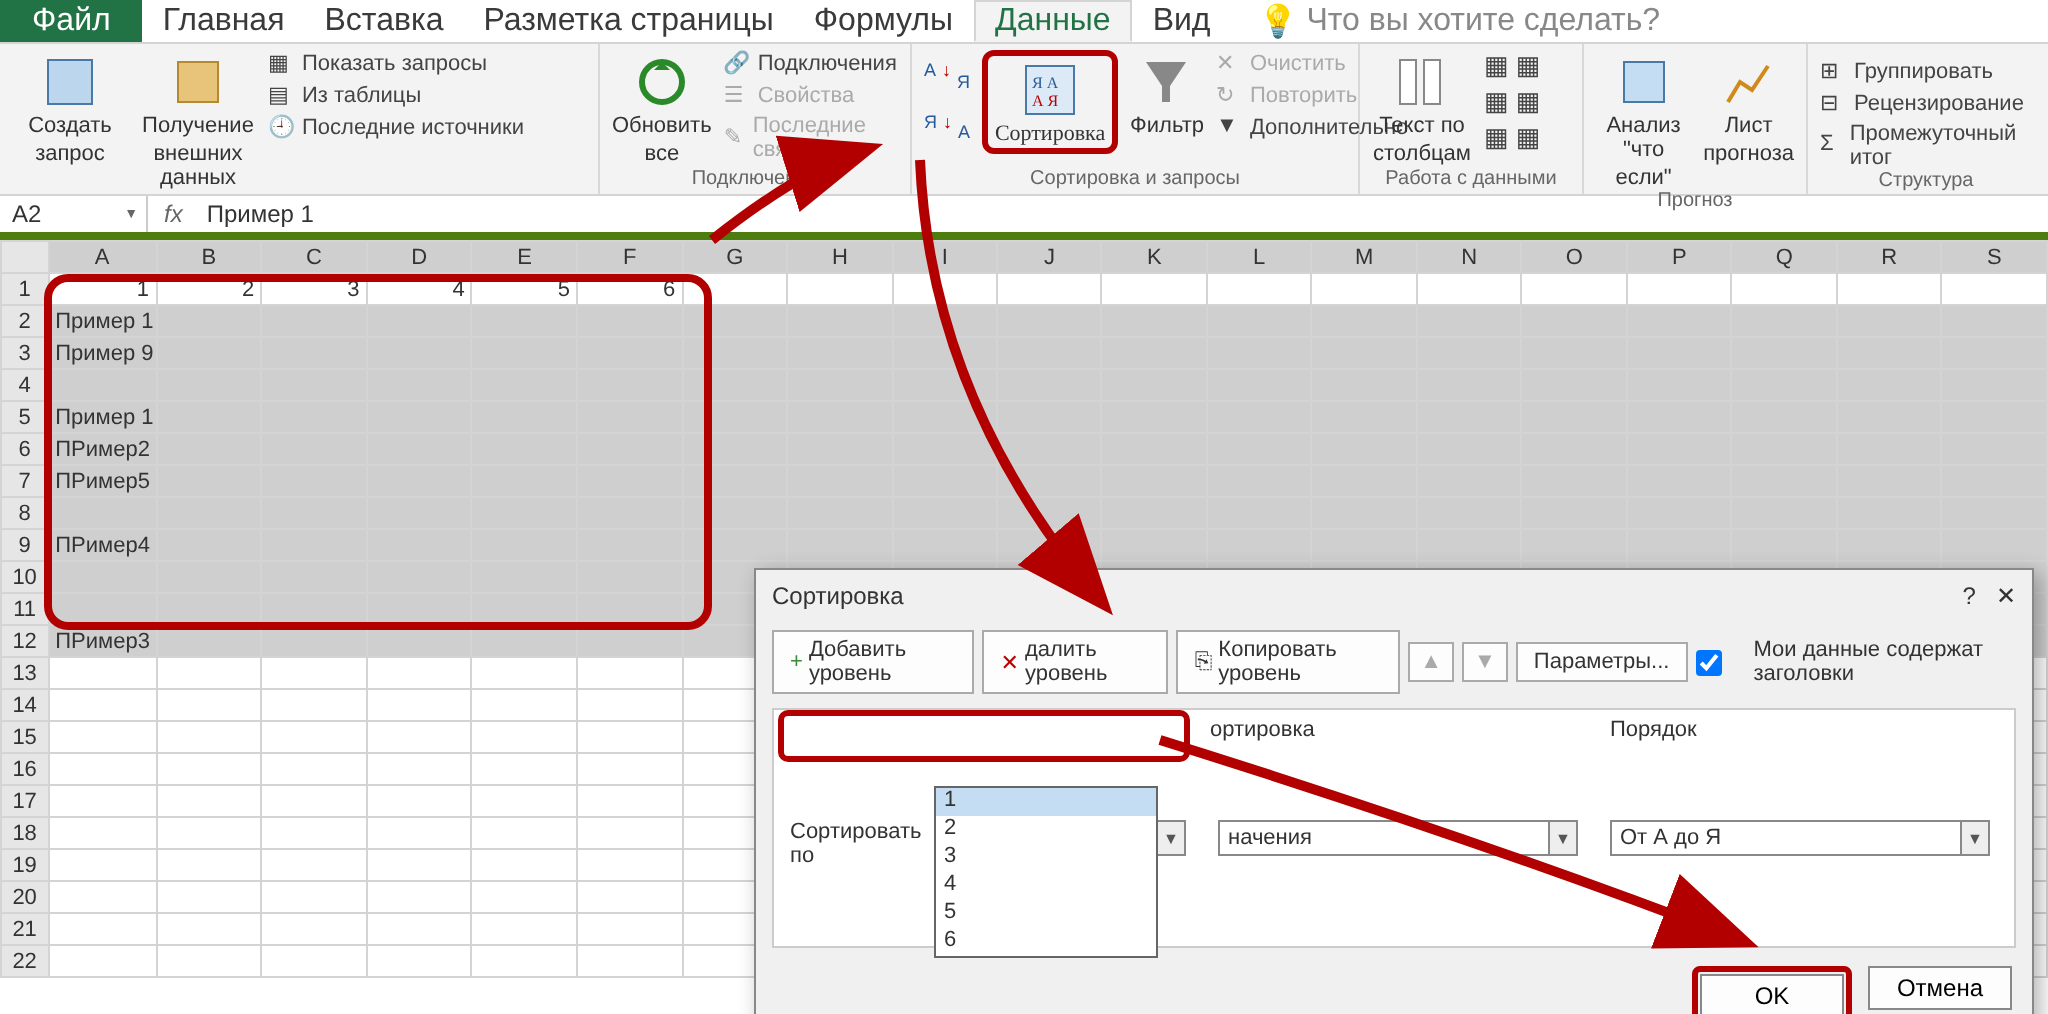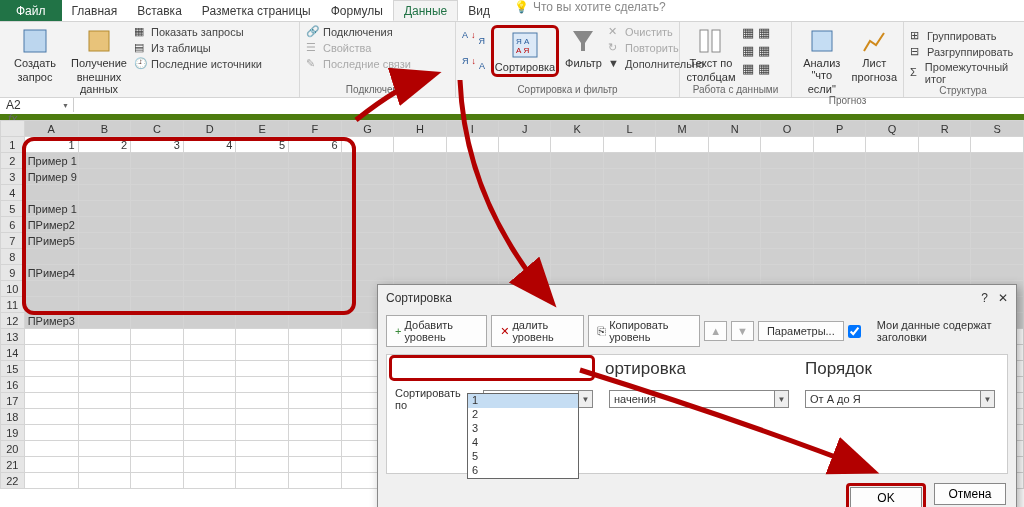--- a/index.html
+++ b/index.html
@@ -1,41 +1,41 @@
 <!DOCTYPE html>
 <html><head>
 <meta charset="utf-8">
 <style>
   * { box-sizing: border-box; margin: 0; padding: 0; }
   body { font-family: "Segoe UI", Tahoma, sans-serif; font-size: 11px; background: #fff; width: 1024px; height: 507px; overflow: hidden; position: relative; color: #333; }
 
   
-  .tabs { display: flex; height: 22px; background: #fff; border-bottom: 1px solid #d4d4d4; font-size: 12px; align-items: flex-start; }
+  .tabs { display: flex; height: 22px; background: #fff; border-bottom: 1px solid #d4d4d4; font-size: 16px; align-items: flex-end; }
   .tab { padding: 0 10px; height: 100%; display: flex; align-items: center; cursor: pointer; color: #3a3a3a; }
   .tab.file { background: #217346; color: #fff; padding: 0 16px; }
   .tab.active { background: #f3f3f3; color: #217346; border: 1px solid #d4d4d4; border-bottom: 1px solid #f3f3f3; }
   .tell-me { margin-left: 14px; color: #888; display: flex; align-items: center; gap: 4px; }
   .bulb { color:#e3b93a; }
 
   
   .ribbon { display: flex; height: 76px; background: #f3f3f3; border-bottom: 1px solid #d4d4d4; }
   .group { border-right: 1px solid #d8d8d8; padding: 3px 6px 0; display: flex; flex-direction: column; justify-content: space-between; position: relative; }
   .group-label { text-align: center; font-size: 10px; color: #666; padding-bottom: 2px; }
   .g-row { display: flex; gap: 6px; align-items: flex-start; }
   .big-btn { display: flex; flex-direction: column; align-items: center; width: 58px; text-align: center; line-height: 1.1; gap: 2px; padding-top: 2px; cursor: pointer; }
   .big-btn .ico { width: 28px; height: 28px; }
   .mini-list { display: flex; flex-direction: column; gap: 2px; font-size: 11px; }
   .mini-list div { display:flex; align-items:center; gap:3px; cursor:pointer; color:#444; }
   .mini-list .dis { color:#aaa; }
   .ico16 { width:14px; height:14px; display:inline-block; }
 
-  .hl-sort { border: 3px solid #b20000; border-radius: 6px; padding: 1px 3px; }
+  .hl-sort { border: 3px solid #b20000; border-radius: 6px; padding: 1px 3px; font-family: Liberation Serif, serif; }
 
   
-  .fbar { display:flex; height:22px; border-bottom:6px solid #4d7c0f; font-size:12px;flex-direction:column; }
+  .fbar { display:flex; height:22px; border-bottom:4px solid #4d7c0f; align-items:center; font-size:12px; }
   .namebox { width:74px; padding-left:6px; border-right:1px solid #ccc; height:100%; display:flex; align-items:center; }
   .namebox .dd { margin-left:auto; margin-right:4px; color:#666; font-size:7px; }
   .fx { padding:0 8px; color:#666; font-style:italic; }
   .formula { flex:1; padding-left:4px; }
 
   
   .grid-wrap { position:relative; }
   .grid { border-collapse: collapse; table-layout: fixed; }
   .grid th, .grid td { border:1px solid #d4d4d4; height:16px; font-weight:normal; font-size:11px; }
   .grid .corner { width:24px; background:#e6e6e6; }
@@ -51,25 +51,25 @@
   
   .dialog { position:absolute; left:377px; top:284px; width:640px; background:#f0f0f0; border:1px solid #888; box-shadow:3px 3px 10px rgba(0,0,0,.3); }
   .dlg-title { display:flex; justify-content:space-between; align-items:center; padding:6px 8px; font-size:12px; }
   .dlg-title .ctl { display:flex; gap:10px; }
   .dlg-tools { display:flex; gap:4px; padding:4px 8px; align-items:center; }
   .tbtn { background:#fdfdfd; border:1px solid #aaa; padding:3px 8px; font-size:11px; display:flex; align-items:center; gap:3px; cursor:pointer; }
   .tbtn.small { padding:3px 5px; }
   .tbtn.dis { color:#aaa; }
   .chk { display:flex; align-items:center; gap:16px; margin-left:auto; font-size:11px; }
   .dlg-body { background:#fff; border:1px solid #ccc; margin:3px 8px; height:120px; position:relative; }
-  .dlg-headers { display:flex; font-size:17px; padding:4px 8px; gap:0; }
+  .dlg-headers { display:flex; font-size:11px; padding:4px 8px; gap:0; }
   .dlg-headers > div { flex:0 0 auto; }
   .column-head { position:relative; }
   .hl-sortby { position:absolute; left:-6px; top:-4px; width:206px; height:26px; border:3px solid #b20000; border-radius:5px; pointer-events:none; }
-  .dlg-row { display:flex; padding:4px 8px; gap:8px; align-items:center; font-size:11px; }
+  .dlg-row { display:flex; padding:4px 8px; gap:8px; font-size:11px;margin-top:31px; }
   .combo { display:flex; align-items:center; border:1px solid #888; background:#fff; height:18px; padding-left:4px; }
   .combo .arr { border-left:1px solid #888; width:14px; text-align:center; color:#555; font-size:8px; background:#eee; height:100%; display:flex; align-items:center; justify-content:center; margin-left:auto; }
   .listbox { position:absolute; left:80px; top:38px; width:112px; border:1px solid #666; background:#fff; font-size:11px; }
   .listbox div { padding:0 4px; height:14px; }
   .listbox div.sel { background:#c5ddf3; }
   .dlg-foot { display:flex; justify-content:flex-end; gap:8px; padding:6px 10px 10px; }
   .btn { width:72px; height:22px; border:1px solid #888; background:#fdfdfd; font-size:12px; cursor:pointer; }
   .hl-ok { border:3px solid #b20000; border-radius:4px; padding:1px; display:inline-block; }
 
   
@@ -121,20 +121,28 @@
         <div>
             <span class="ico16">🕘</span>
             <span>Последние источники</span>
           </div>
       </div>
     </div>
   </div>
 
   <div class="group" style="width:156px">
     <div class="g-row">
+      <div class="big-btn">
+        <svg class="ico">
+            <circle cx="14" cy="14" r="10" fill="none" stroke="#2a8a2a" stroke-width="3"></circle>
+            <path d="M14 4 l4 4 -8 0 z" fill="#2a8a2a"></path>
+          </svg>
+        <span>Обновить</span>
+        <span>все</span>
+      </div>
       <div class="mini-list">
         <div>
             <span class="ico16">🔗</span>
             <span>Подключения</span>
           </div>
         <div class="dis">
             <span class="ico16">☰</span>
             <span>Свойства</span>
           </div>
         <div class="dis">
@@ -176,21 +184,21 @@
         <div class="dis">
             <span class="ico16">↻</span>
             <span>Повторить</span>
           </div>
         <div>
             <span class="ico16">▼</span>
             <span>Дополнительно</span>
           </div>
       </div>
     </div>
-    <div class="group-label">Сортировка и фильтр</div>
+    <div class="group-label">Сортировка и запросы</div>
   </div>
 
   <div class="group" style="width:112px">
     <div class="g-row">
       <div class="big-btn" style="width:50px">
         <svg class="ico">
             <rect x="3" y="3" width="8" height="22" fill="#fff" stroke="#888"></rect>
             <rect x="15" y="3" width="8" height="22" fill="#fff" stroke="#888"></rect>
           </svg>
         <span>Текст по</span>
@@ -226,21 +234,21 @@
   </div>
 
   <div class="group" style="width:118px;border-right:0">
     <div class="mini-list" style="padding-top:4px">
       <div>
           <span class="ico16">⊞</span>
           <span>Группировать</span>
         </div>
       <div>
           <span class="ico16">⊟</span>
-          <span>Разгруппировать</span>
+          <span>Рецензирование</span>
         </div>
       <div>
           <span class="ico16">Σ</span>
           <span>Промежуточный итог</span>
         </div>
     </div>
     <div class="group-label">Структура</div>
   </div>
 </div>
 

